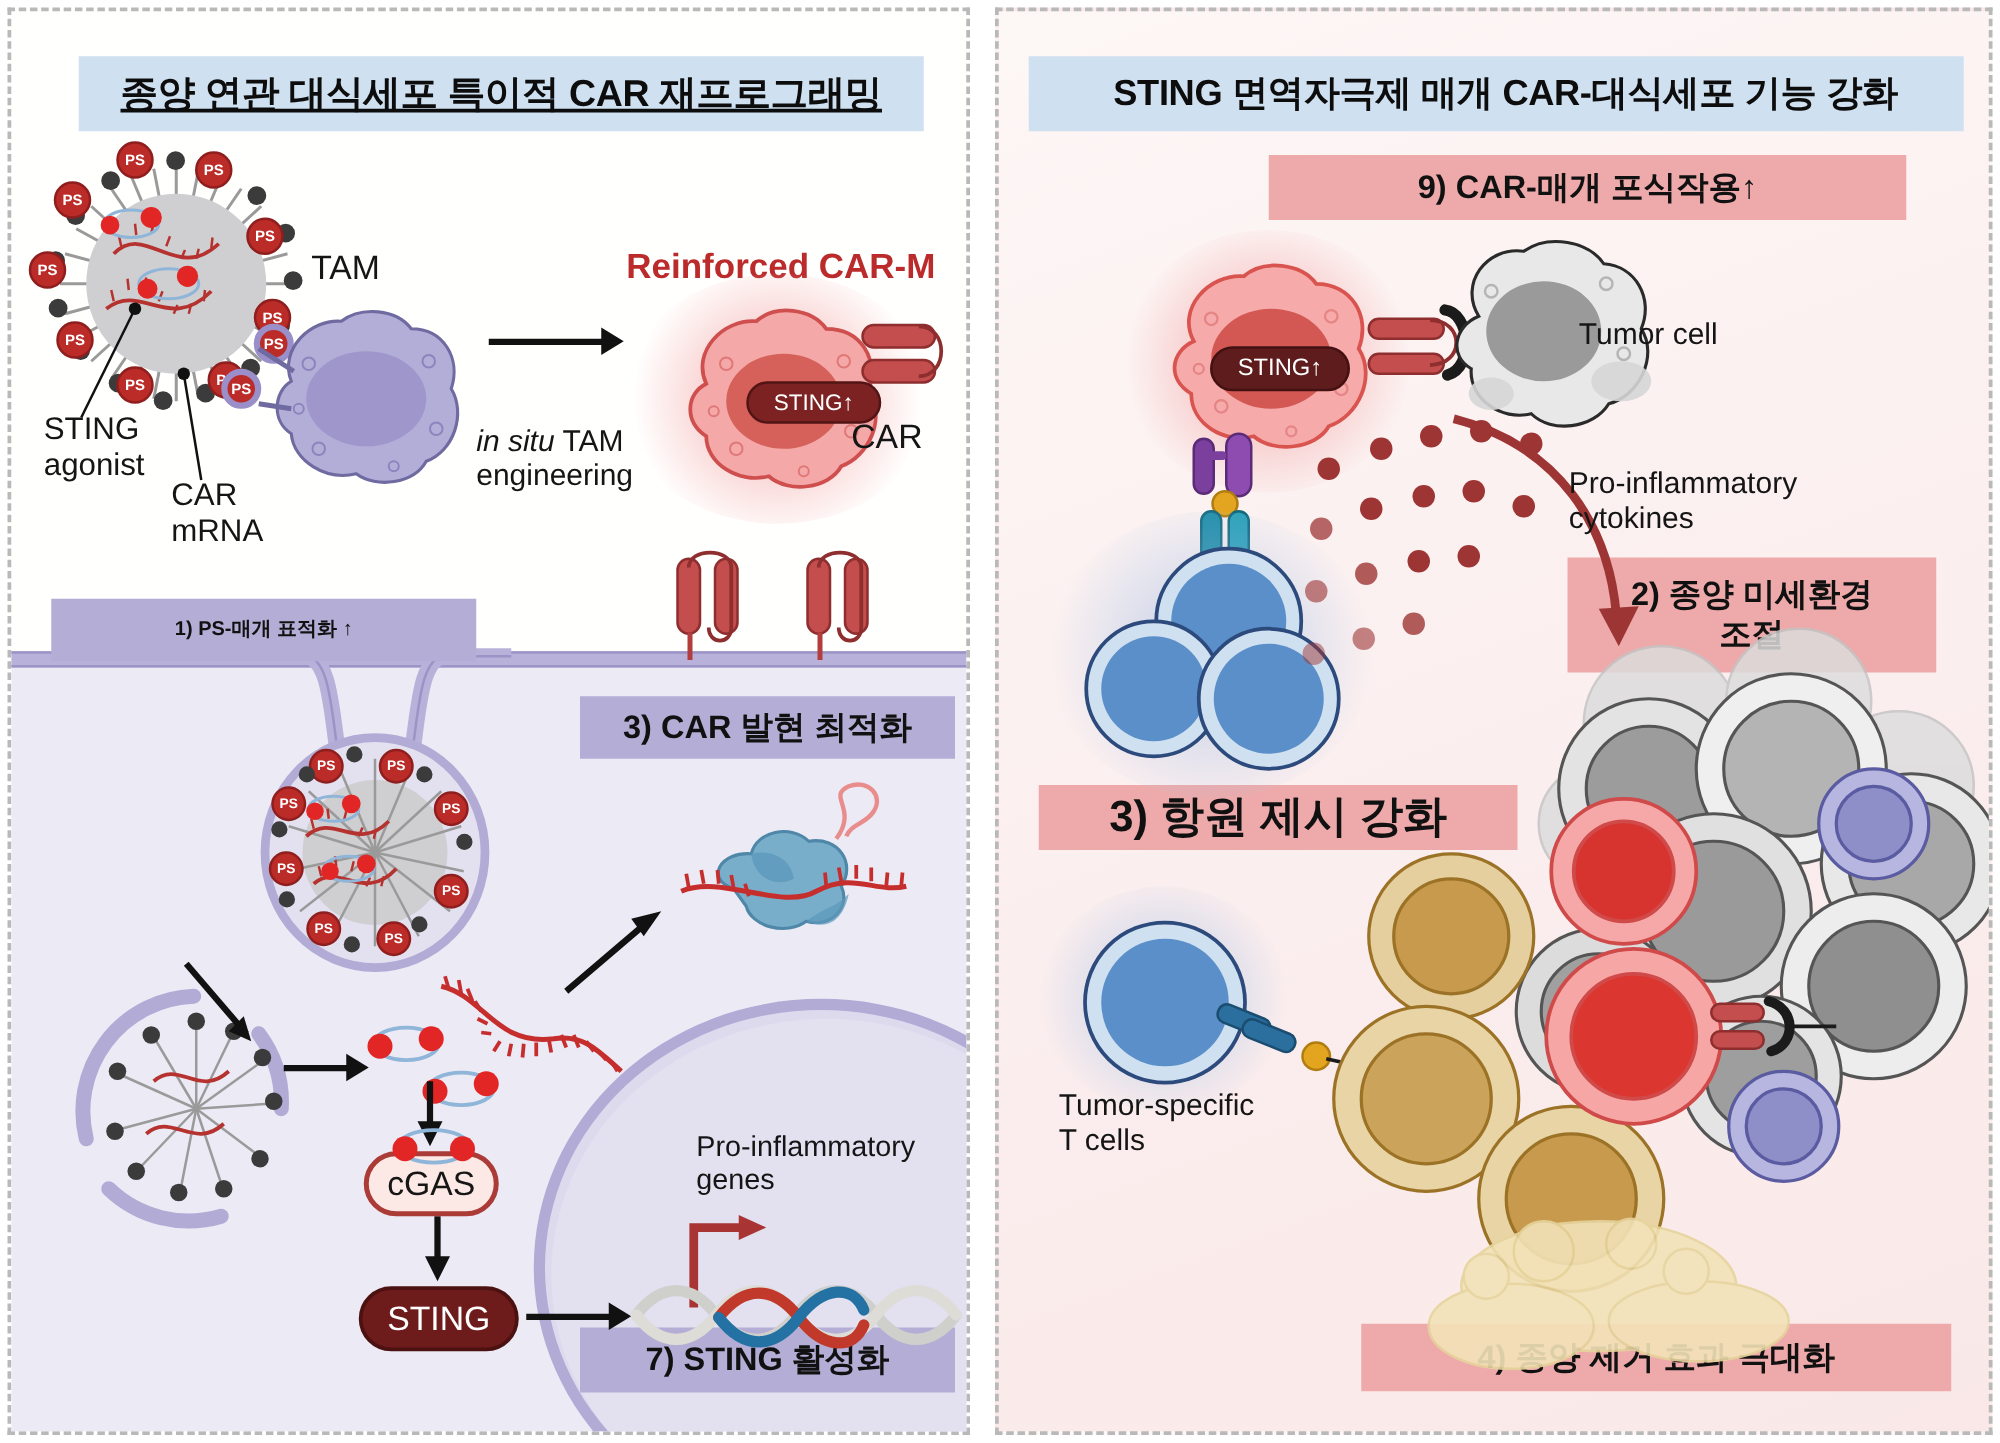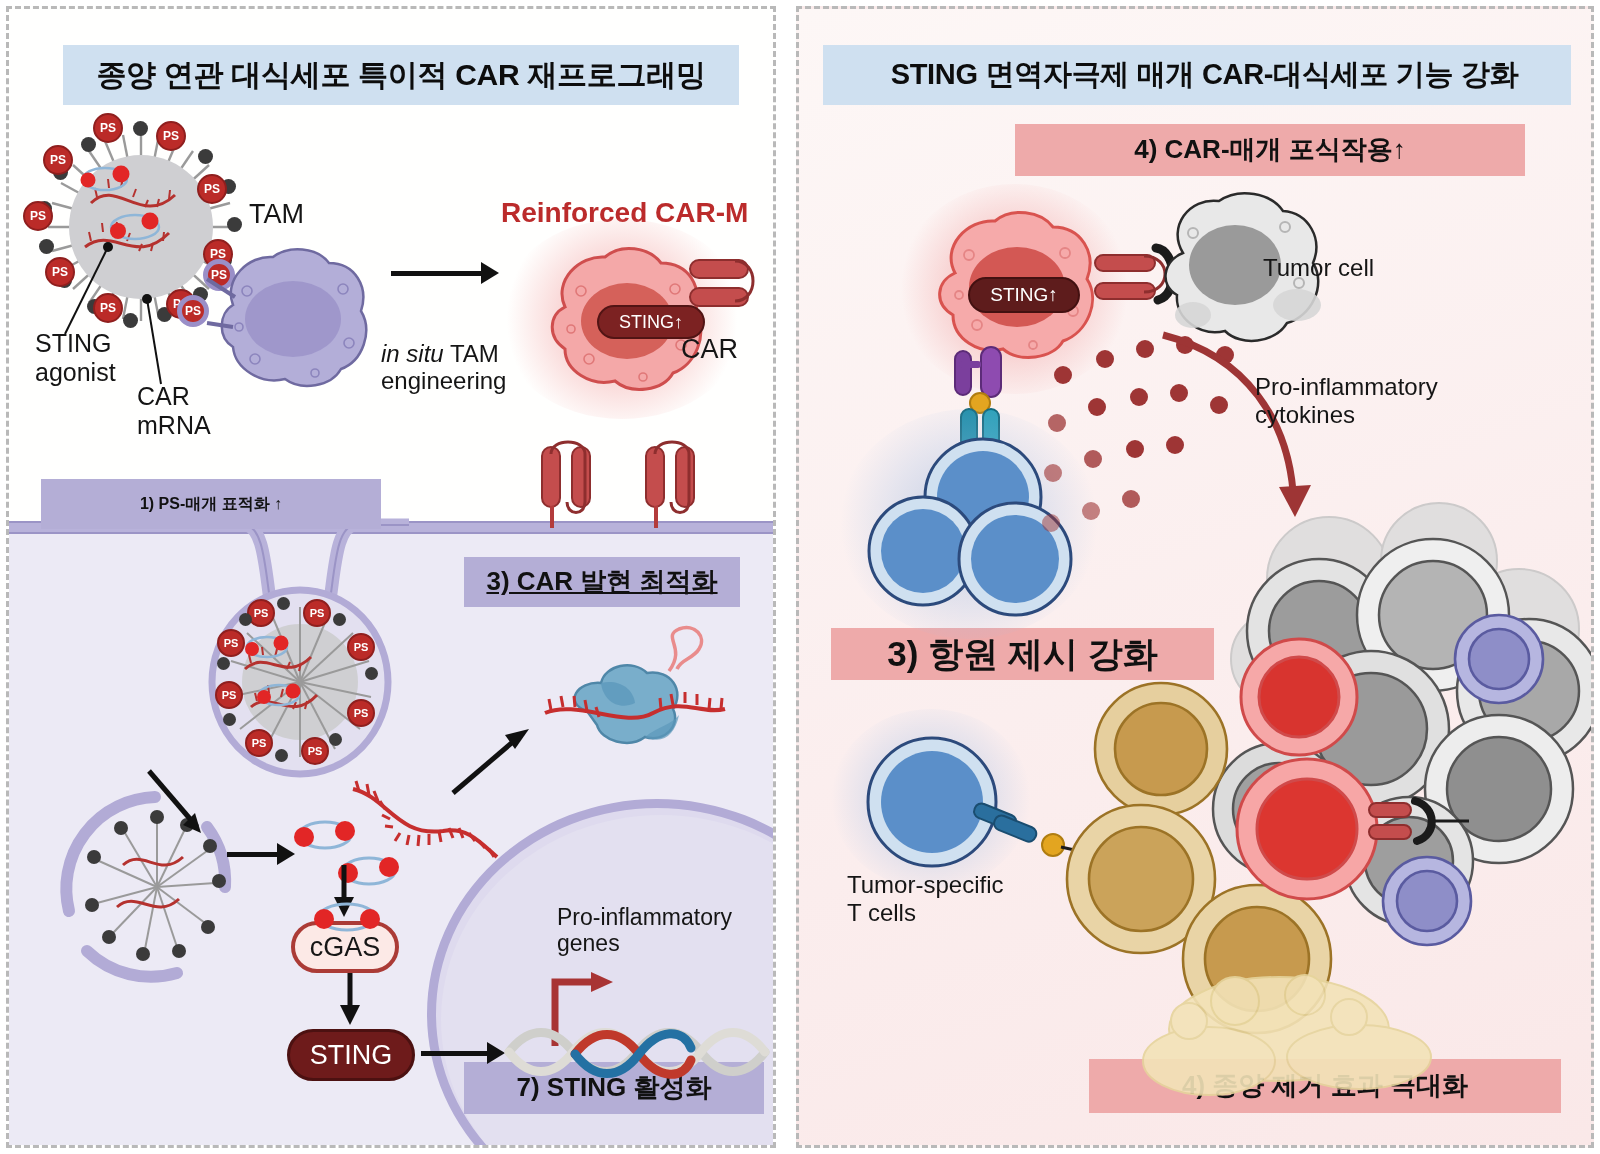--- a/index.html
+++ b/index.html
@@ -29,38 +29,38 @@
   
   .title-banner {
     position: absolute;
     background: #cfe0f0;
     color: #0d0d0d;
     font-weight: bold;
     display: flex; align-items: center; justify-content: center;
     letter-spacing: -0.3px;
     white-space: nowrap;
   }
-  #title-left  { left: 54px; top: 36px; width: 676px; height: 60px; font-size: 30px; }
+  #title-left  { left: 54px; top: 36px; width: 676px; height: 60px; font-size: 30px; text-decoration: underline; }
   #title-right { left: 24px; top: 36px; width: 748px; height: 60px; font-size: 29px; padding-left: 15px; }
 
   
   .step-label {
     position: absolute;
     display: flex; align-items: center; justify-content: center;
     text-align: center;
     font-weight: bold;
     color: #111;
     line-height: 1.22;
     white-space: pre-line;
   }
   .step-purple { background: #b4aed6; }
   .step-pink   { background: #eeaaaa; }
 
   #step-l1 { left: 32px;  top: 470px; width: 340px; height: 50px; font-size: 16px; }
-  #step-l3 { left: 455px; top: 548px; width: 276px; height: 50px; font-size: 26px; text-decoration: underline; }
+  #step-l3 { left: 455px; top: 548px; width: 300px; height: 50px; font-size: 26px; }
   #step-l2 { left: 32px;  top: 965px; width: 215px; height: 150px; font-size: 26px; }
   #step-l4 { left: 455px; top: 1053px; width: 300px; height: 52px; font-size: 26px; }
 
   #step-r1 { left: 216px; top: 115px; width: 510px; height: 52px; font-size: 26px; }
   #step-r2 { left: 455px; top: 437px; width: 295px; height: 92px; font-size: 26px; }
   #step-r3 { left: 32px;  top: 619px; width: 383px; height: 52px; font-size: 35px; }
   #step-r4 { left: 290px; top: 1050px; width: 472px; height: 54px; font-size: 26px; }
 
   
   .anno {
@@ -576,21 +576,23 @@
       <path d="M0,88 C20,114 44,114 64,88 C84,62 108,62 128,88 C148,114 172,114 192,88 C212,62 236,62 256,88" fill="none" stroke="#dedcd6" stroke-width="9" stroke-linecap="round"></path>
       <path d="M66,90 C86,64 110,64 130,90 C150,116 174,116 182,96" fill="none" stroke="#c0392b" stroke-width="9" stroke-linecap="round"></path>
       <path d="M66,90 C86,116 110,116 130,90 C150,64 174,64 182,84" fill="none" stroke="#2471a3" stroke-width="9" stroke-linecap="round"></path>
     </svg>
   </div>
 
   <div class="panel" id="panel-right">
 
     <div class="title-banner" id="title-right">STING 면역자극제 매개 CAR-대식세포 기능 강화</div>
 
-    <div class="step-label step-pink" id="step-r1">4) CAR-매개 포식작용↑</div>
+    <div class="step-label step-pink" id="step-r1">9) CAR-매개 포식작용↑</div>
+    <div class="step-label step-pink" id="step-r2">2) 종양 미세환경
+조절</div>
     <div class="step-label step-pink" id="step-r3">3) 항원 제시 강화</div>
     <div class="step-label step-pink" id="step-r4">4) 종양 제거 효과 극대화</div>
 
     <div class="glow-red" style="left:98px;top:175px;width:235px;height:210px;"></div>
     <svg class="abs" style="left:126px;top:190px;width:180px;height:175px;">
       <path d="M30,74 C16,48 42,20 70,22 C86,8 116,12 128,28 C156,28 172,54 162,80
                C176,102 162,134 138,142 C128,160 94,164 78,150 C54,156 28,140 28,116
                C8,104 12,82 30,74 Z" fill="#f6aaaa" stroke="#d9534f" stroke-width="3"></path>
       <ellipse cx="92" cy="88" rx="48" ry="40" fill="#cf4f4a" opacity=".9"></ellipse>
       <g fill="none" stroke="#e58585" stroke-width="1.8">

